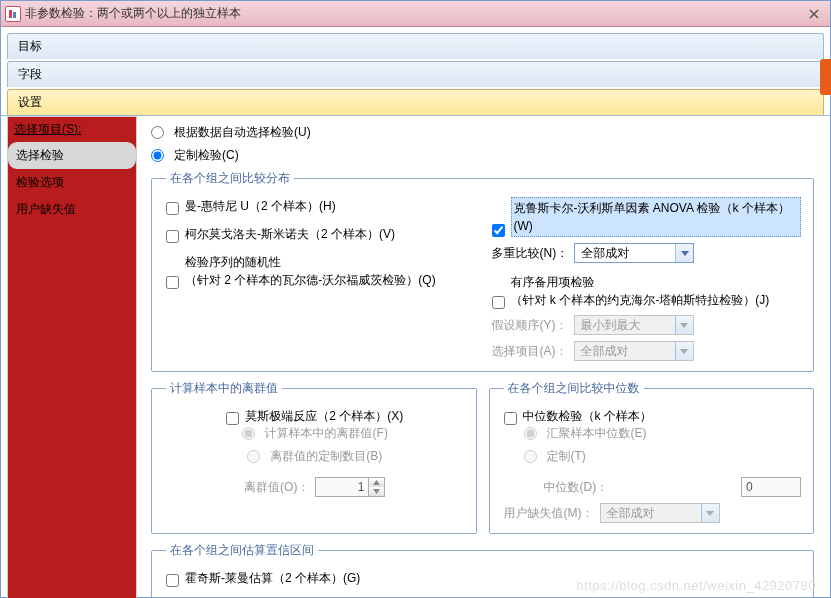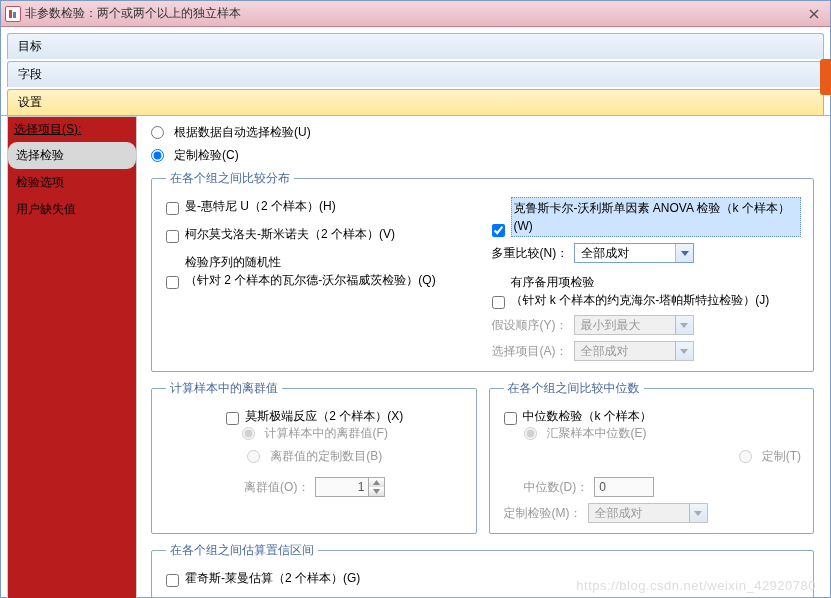--- a/index.html
+++ b/index.html
@@ -208,30 +208,30 @@
           <legend>在各个组之间比较中位数</legend>
           <div style="display:flex;flex-direction:column;gap:0;">
             <div class="check-row">
               <input type="checkbox" style="">
               <span class="check-label">中位数检验（k 个样本）</span>
             </div>
             <div class="radio-row disabled" style="margin-left:20px;">
               <input type="radio" name="med" checked="" disabled="" style="">
               <span>汇聚样本中位数(E)</span>
             </div>
-            <div class="radio-row disabled" style="margin-left:20px;justify-content:flex-end;">
+            <div class="radio-row disabled" style="margin-left:20px;">
               <input type="radio" name="med" disabled="" style="">
               <span>定制(T)</span>
             </div>
-            <div class="sub-row disabled" style="margin-left:20px;">
+            <div class="sub-row disabled" style="margin-left:40px;justify-content:space-between;">
               <span>中位数(D)：</span>
               <input class="text-input" disabled="" value="0" style="">
             </div>
             <div class="sub-row disabled">
-              <span>定制检验(M)：</span>
+              <span>用户缺失值(M)：</span>
               <div class="combo disabled">
                 <span>全部成对</span>
                 <div class="arrow">
                     <svg viewBox="0 0 8 8">
                       <polygon points="0,2 8,2 4,7" fill="#aaa"></polygon>
                     </svg>
                   </div>
               </div>
             </div>
           </div>

